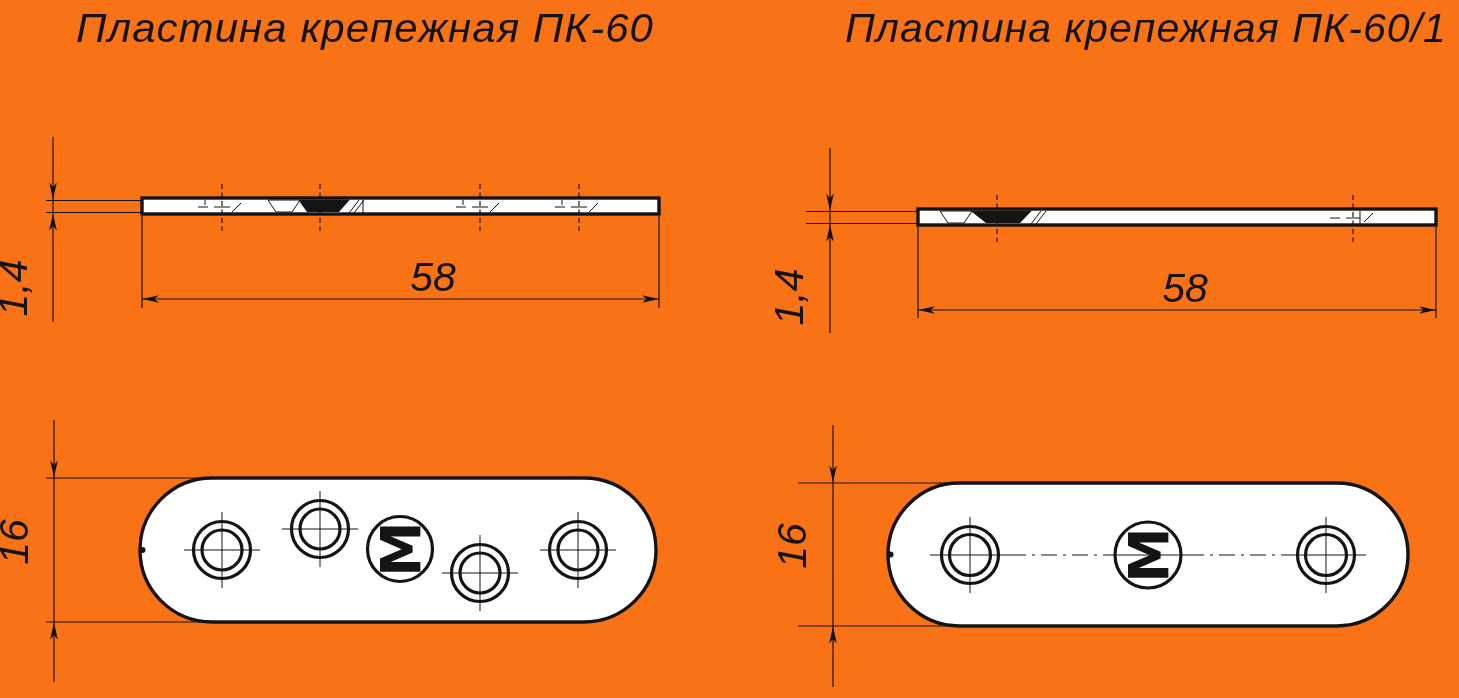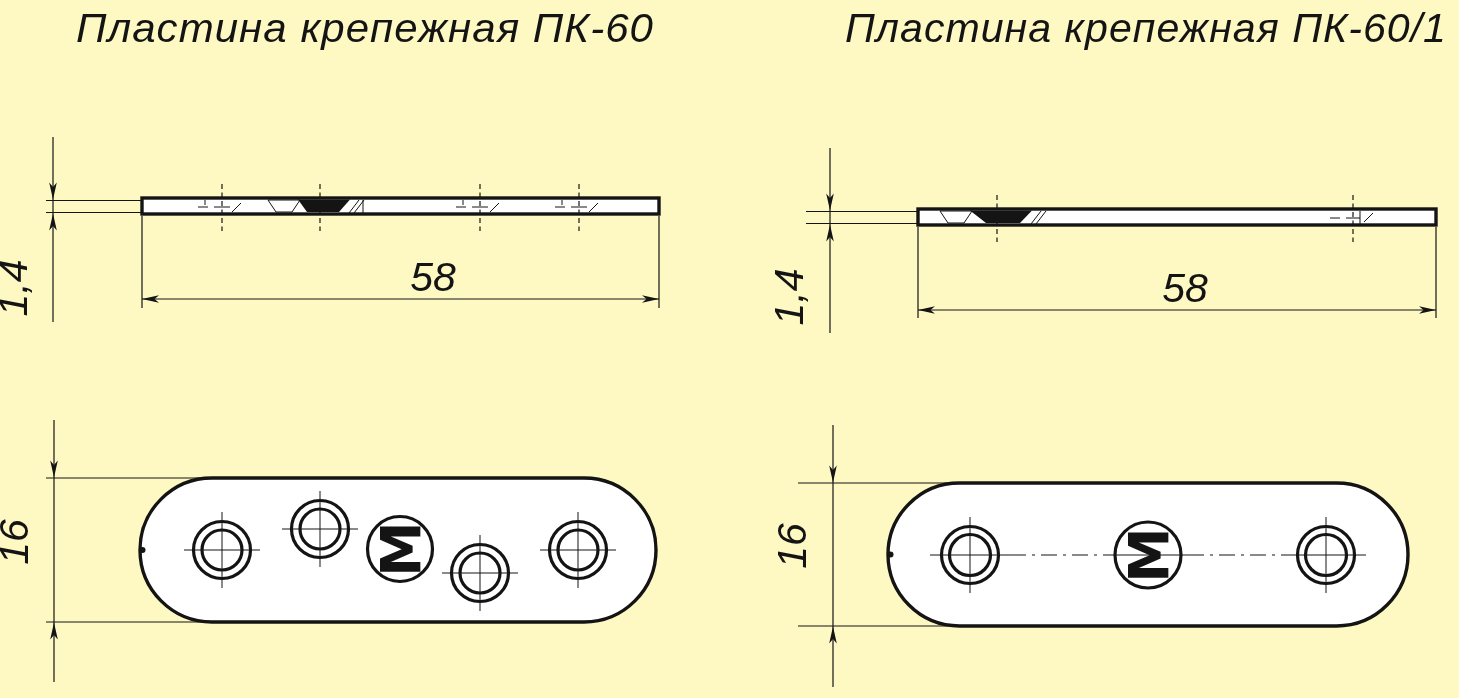--- a/index.html
+++ b/index.html
@@ -1,19 +1,19 @@
 <!DOCTYPE html>
 <html><head>
 <meta charset="utf-8">
 <style>
   html,body{margin:0;padding:0;background:#ffffff;}
   .sheet{
     position:relative;
     width:1459px;height:698px;
-    background:#fef9c3;
+    background:#f97316;
     overflow:hidden;
     font-family:"Liberation Sans", sans-serif;
   }
   svg{display:block;}
   .title-text{
     font-family:"Liberation Sans", sans-serif;
     font-style:italic;
     font-size:40px;
     fill:#141414;
     letter-spacing:1px;

